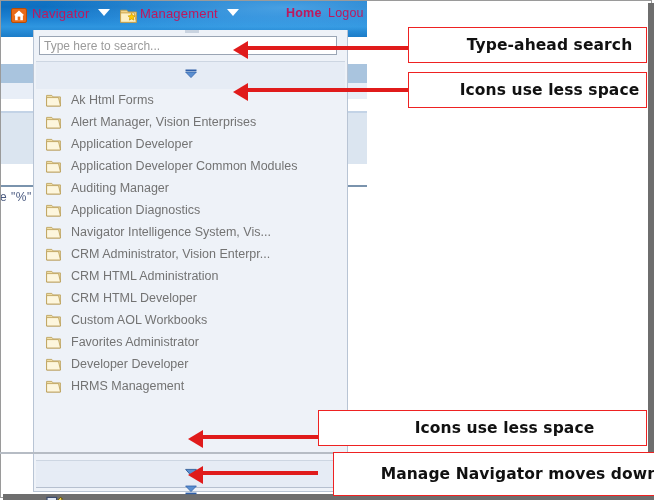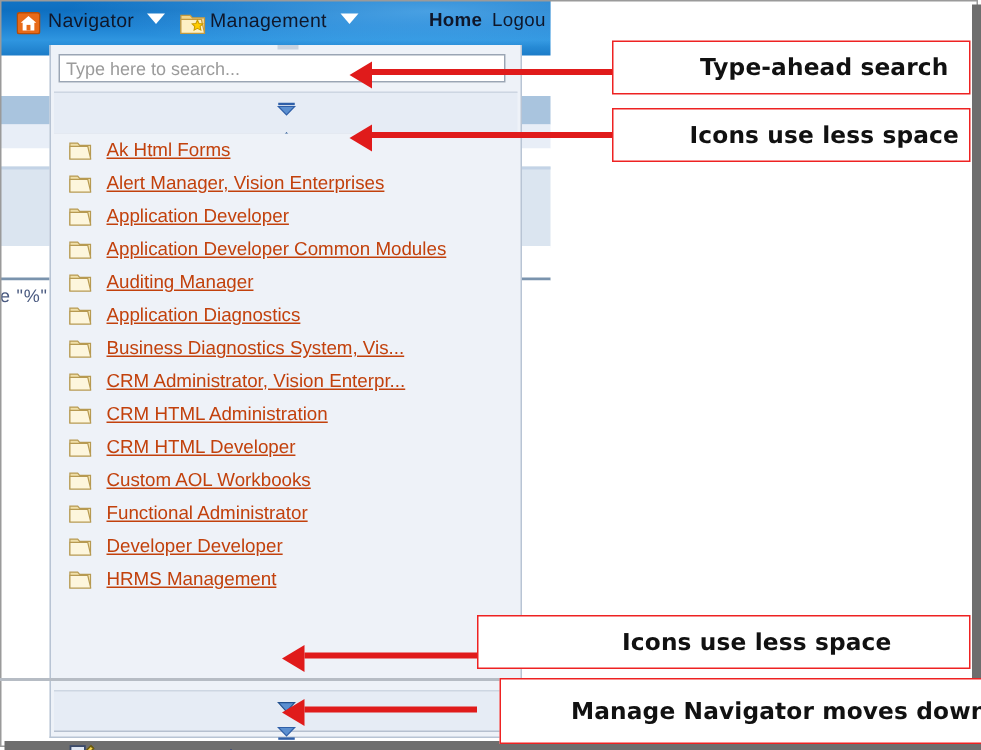--- a/index.html
+++ b/index.html
@@ -50,21 +50,21 @@
     background: linear-gradient(180deg,#1273c4 0%,#0e6fc0 18%,#1b7fd0 45%,#2f96e0 72%,#1c7cc8 100%);
   }
   #app-header:after {
     content:"";
     position:absolute; left:0; top:0; width:100%; height:100%;
     background: radial-gradient(ellipse at 78% 20%, rgba(120,200,255,.55) 0%, rgba(120,200,255,0) 60%);
   }
   .hdr-item {
     position: absolute;
     top: 6px;
-    color: #0f172a;
+    color: #be185d;
     font-size: 13px;
     letter-spacing: .2px;
     white-space: nowrap;
     z-index: 3;
   }
   #navigator-menu { left: 32px; }
   #favorites-menu { left: 140px; }
   #home-link { left: 286px; font-weight: bold; font-size: 12.5px; }
   #logout-link { left: 328px; font-weight: normal; font-size: 12.5px; }
   .caret-down {
@@ -188,24 +188,23 @@
     align-items:center;
     padding-left:10px;
   }
   .folder-icon {
     width:15px; height:13px;
     margin-right:10px;
     flex:0 0 auto;
   }
   .list-label {
     font-size:12.5px;
-    color:#c2410c;
+    color:#737373;
     white-space:nowrap;
     font-family:"Liberation Sans", sans-serif;
-    text-decoration:underline;
   }
 
   
   #scroll-down-row {
     position:absolute; left:2px; top:430px;
     width:309px; height:26px;
     background:#e6ecf5;
     border-top:1px solid #cdd6e2;
     border-bottom:1px solid #b6c0cf;
   }
@@ -388,21 +387,21 @@
             <path d="M0.6 1.4 h5.2 l1.3 1.5 h7.3 v9.1 h-13.8 z" fill="#f0dfa8" stroke="#b79a52" stroke-width="0.8"></path>
             <path d="M0.6 3.6 h11.9 l2.0 8.4 h-13.9 z" fill="#fdf6dd" stroke="#b79a52" stroke-width="0.8"></path>
           </svg>
           <span class="list-label">Application Diagnostics</span>
         </div>
         <div class="list-item">
           <svg class="folder-icon" viewBox="0 0 15 13">
             <path d="M0.6 1.4 h5.2 l1.3 1.5 h7.3 v9.1 h-13.8 z" fill="#f0dfa8" stroke="#b79a52" stroke-width="0.8"></path>
             <path d="M0.6 3.6 h11.9 l2.0 8.4 h-13.9 z" fill="#fdf6dd" stroke="#b79a52" stroke-width="0.8"></path>
           </svg>
-          <span class="list-label">Business Diagnostics System, Vis...</span>
+          <span class="list-label">Navigator Intelligence System, Vis...</span>
         </div>
         <div class="list-item">
           <svg class="folder-icon" viewBox="0 0 15 13">
             <path d="M0.6 1.4 h5.2 l1.3 1.5 h7.3 v9.1 h-13.8 z" fill="#f0dfa8" stroke="#b79a52" stroke-width="0.8"></path>
             <path d="M0.6 3.6 h11.9 l2.0 8.4 h-13.9 z" fill="#fdf6dd" stroke="#b79a52" stroke-width="0.8"></path>
           </svg>
           <span class="list-label">CRM Administrator, Vision Enterpr...</span>
         </div>
         <div class="list-item">
           <svg class="folder-icon" viewBox="0 0 15 13">
@@ -423,21 +422,21 @@
             <path d="M0.6 1.4 h5.2 l1.3 1.5 h7.3 v9.1 h-13.8 z" fill="#f0dfa8" stroke="#b79a52" stroke-width="0.8"></path>
             <path d="M0.6 3.6 h11.9 l2.0 8.4 h-13.9 z" fill="#fdf6dd" stroke="#b79a52" stroke-width="0.8"></path>
           </svg>
           <span class="list-label">Custom AOL Workbooks</span>
         </div>
         <div class="list-item">
           <svg class="folder-icon" viewBox="0 0 15 13">
             <path d="M0.6 1.4 h5.2 l1.3 1.5 h7.3 v9.1 h-13.8 z" fill="#f0dfa8" stroke="#b79a52" stroke-width="0.8"></path>
             <path d="M0.6 3.6 h11.9 l2.0 8.4 h-13.9 z" fill="#fdf6dd" stroke="#b79a52" stroke-width="0.8"></path>
           </svg>
-          <span class="list-label">Functional Administrator</span>
+          <span class="list-label">Favorites Administrator</span>
         </div>
         <div class="list-item">
           <svg class="folder-icon" viewBox="0 0 15 13">
             <path d="M0.6 1.4 h5.2 l1.3 1.5 h7.3 v9.1 h-13.8 z" fill="#f0dfa8" stroke="#b79a52" stroke-width="0.8"></path>
             <path d="M0.6 3.6 h11.9 l2.0 8.4 h-13.9 z" fill="#fdf6dd" stroke="#b79a52" stroke-width="0.8"></path>
           </svg>
           <span class="list-label">Developer Developer</span>
         </div>
         <div class="list-item">
           <svg class="folder-icon" viewBox="0 0 15 13">

